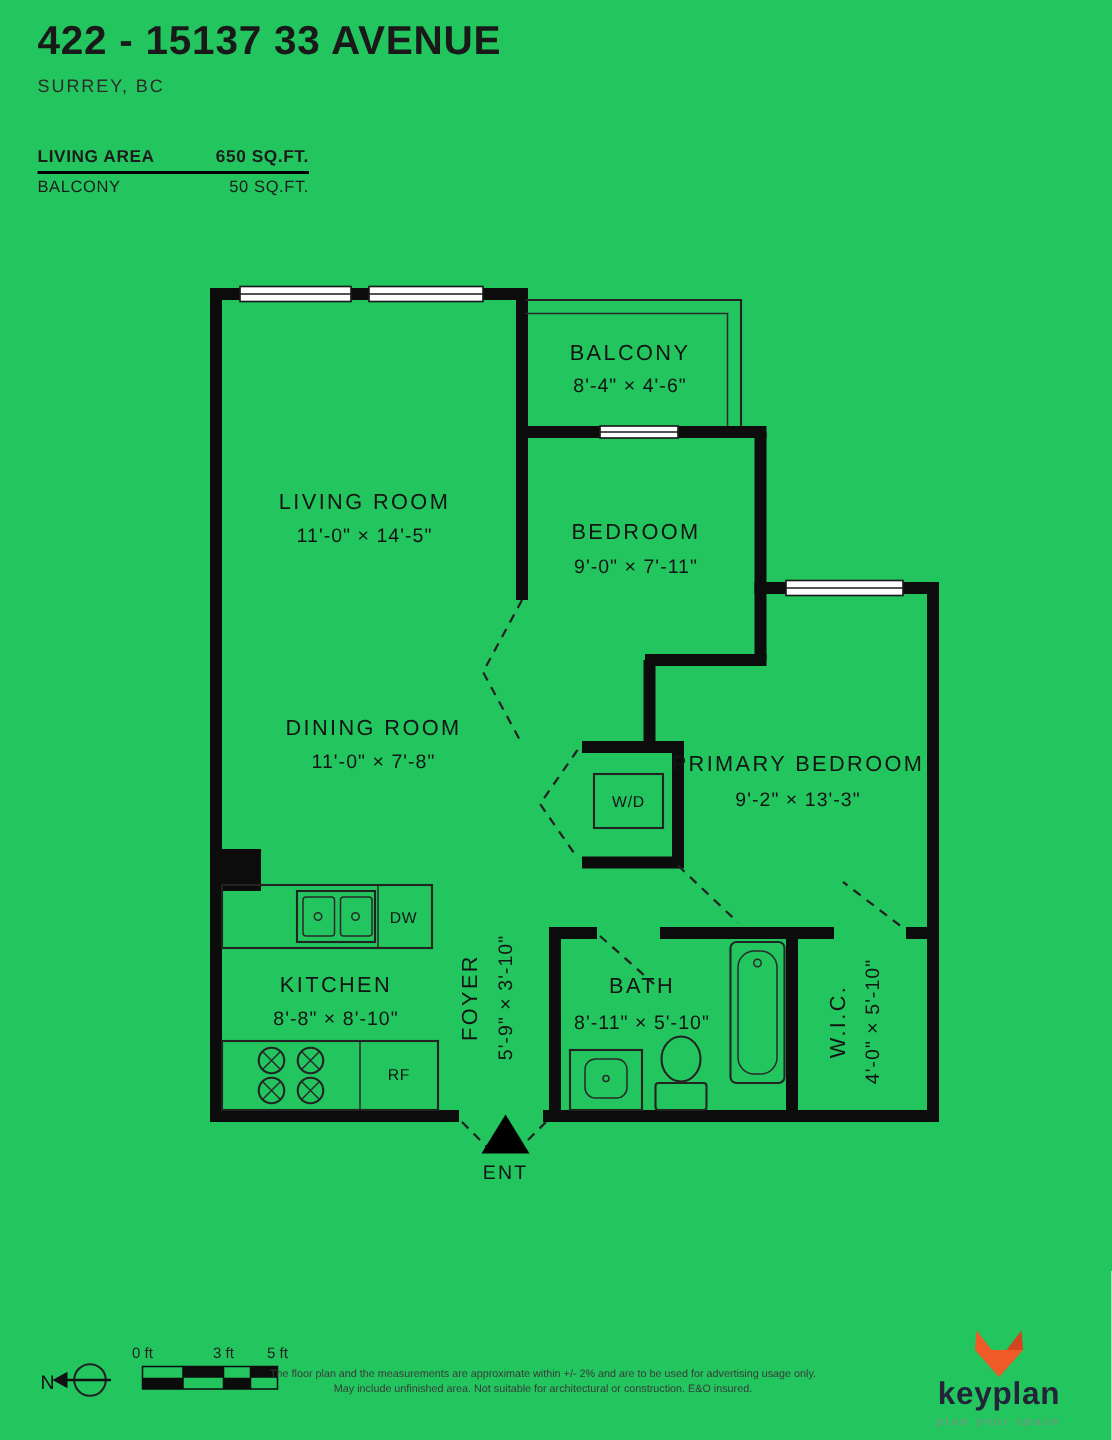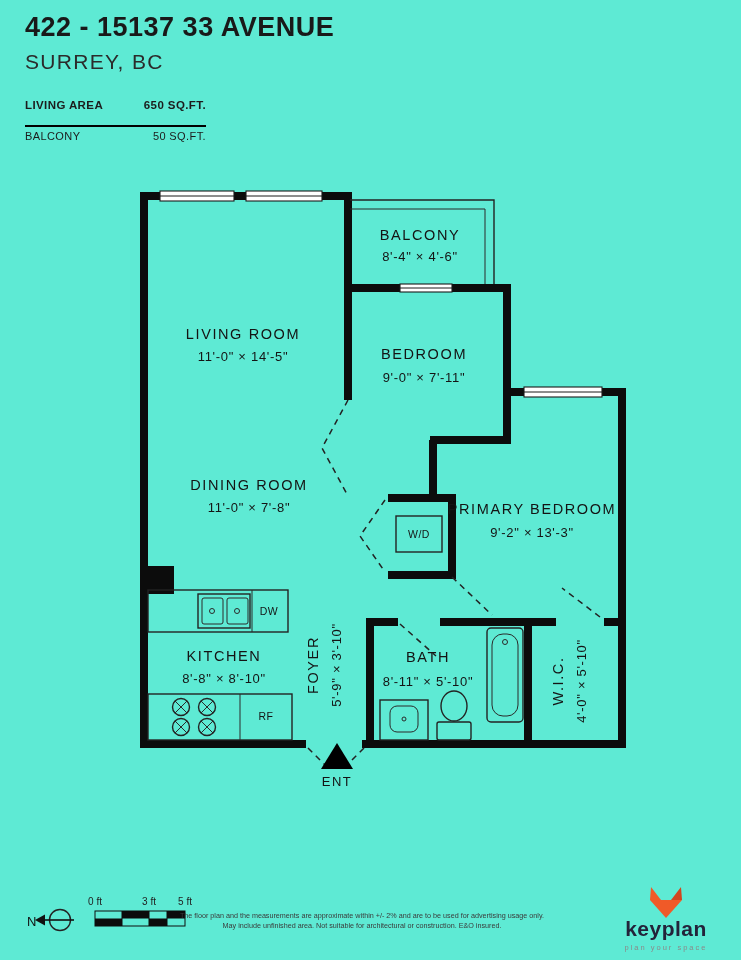--- a/index.html
+++ b/index.html
@@ -1,24 +1,24 @@
 <!DOCTYPE html>
 <html><head>
 <meta charset="utf-8">
 <style>
   html,body{margin:0;padding:0;background:#ffffff;}
-  .page{position:relative;width:741px;height:960px;background:#5eead4;overflow:hidden;
+  .page{position:relative;width:741px;height:960px;background:#22c55e;overflow:hidden;
         font-family:"Liberation Sans",sans-serif;}
   .plan-svg{position:absolute;left:0;top:0;}
   .hdr{position:absolute;left:25px;top:12px;z-index:2;}
   .hdr h1{margin:0;font-weight:700;font-size:27px;line-height:1.15;letter-spacing:.5px;color:#191919;}
-  .hdr h2{margin:7px 0 4px;font-weight:400;font-size:21px;letter-spacing:1.3px;color:#2b2b2b;}
+  .hdr h2{margin:7px 0 4px;font-weight:400;font-size:12px;letter-spacing:1.3px;color:#2b2b2b;}
   .stats{position:absolute;left:25px;top:96px;width:181px;z-index:2;color:#1c1c1c;}
   .stats-row{display:flex;justify-content:space-between;font-size:11px;padding:3px 0;letter-spacing:.4px;}
-  .stats-row.main{font-weight:700;font-size:11.5px;padding-bottom:14px;}
+  .stats-row.main{font-weight:700;font-size:11.5px;padding-bottom:3px;}
   .stats-divider{border-top:2.5px solid #000;}
   
   .wall{stroke:#0c0c0c;stroke-width:8;fill:none;stroke-linecap:butt;stroke-linejoin:miter;}
   .thin{stroke:#232323;stroke-width:1.4;fill:none;}
   .thin2{stroke:#2a2a2a;stroke-width:1;fill:none;}
   .dashed{stroke:#222;stroke-width:1.5;stroke-dasharray:6 5;fill:none;}
   .win-box{fill:#fff;stroke:#1a1a1a;stroke-width:1.1;}
   .win-line{stroke:#1a1a1a;stroke-width:1;}
   .room-name{font-size:14.5px;letter-spacing:1.6px;fill:#141414;}
   .room-dims{font-size:13px;letter-spacing:.7px;fill:#141414;}

